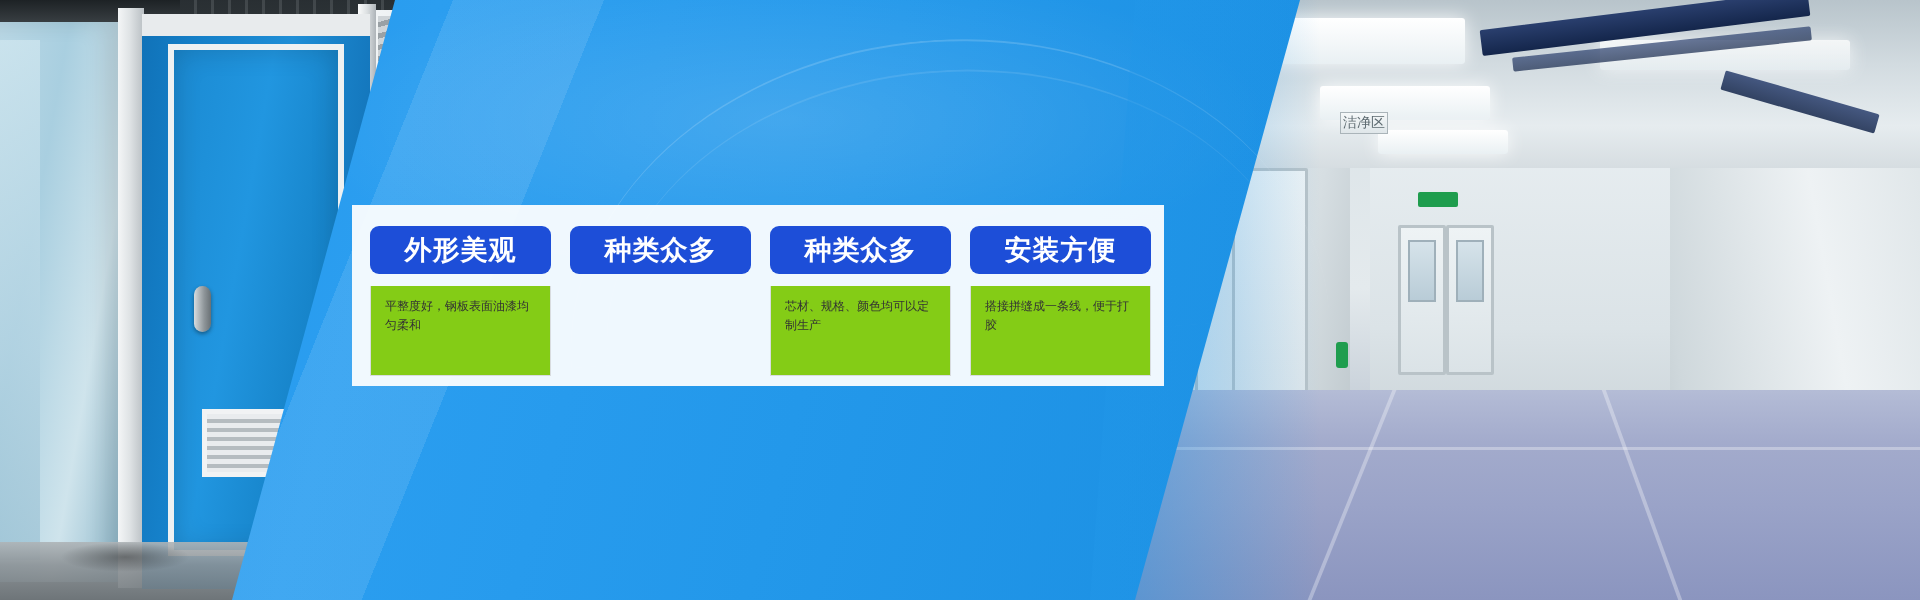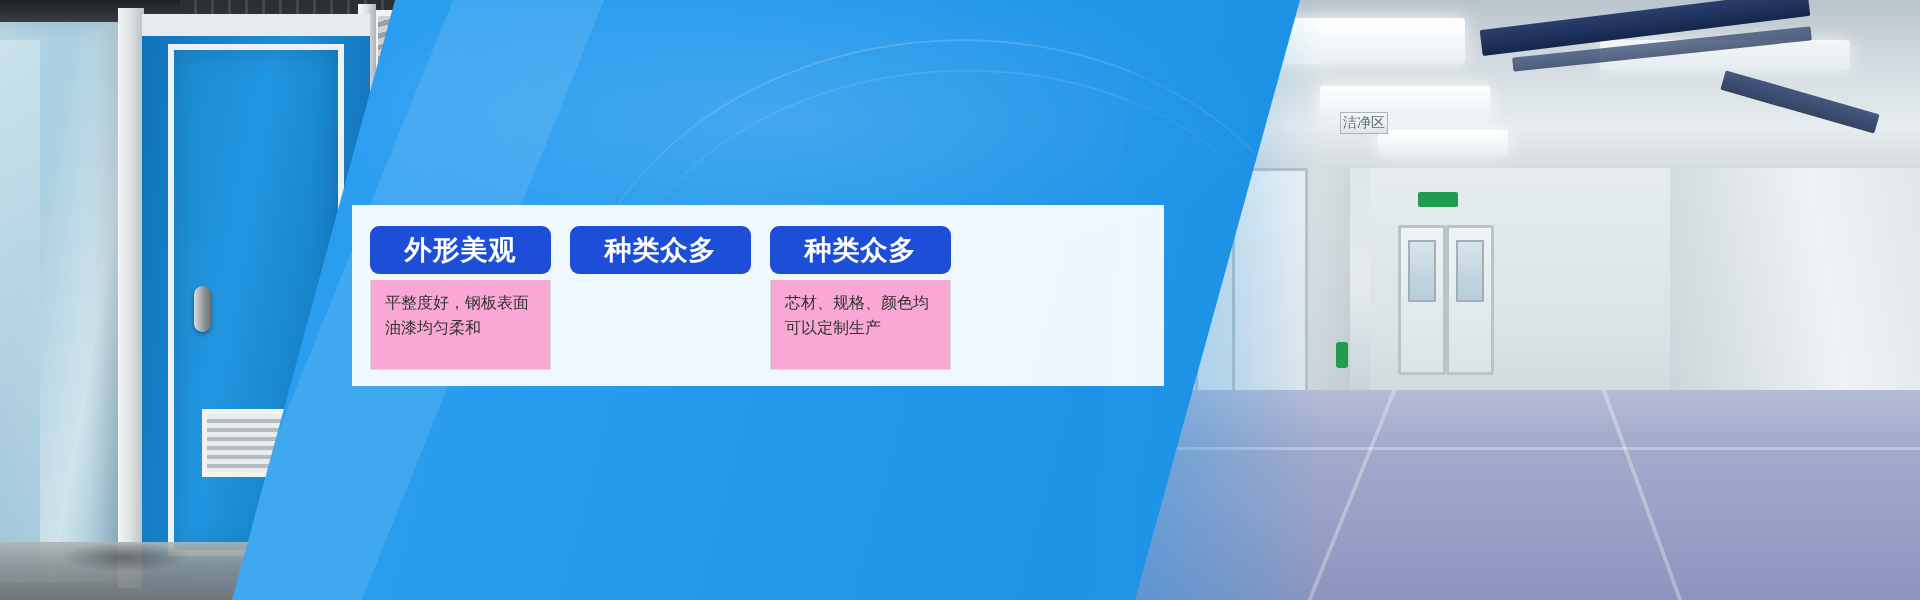--- a/index.html
+++ b/index.html
@@ -103,23 +103,23 @@
     text-shadow:3px 4px 0 rgba(16,72,122,.55);}
 
   
   .panel{position:absolute;left:352px;top:205px;width:812px;height:181px;
     background:rgba(255,255,255,.93);}
   .cards{position:absolute;left:370px;top:226px;display:flex;gap:19px;}
   .card{width:181px;}
   .card-head{height:48px;border-radius:9px;background:#1d4ed8;
     display:flex;align-items:center;justify-content:center;
     font-size:27px;font-weight:bold;color:#fff;letter-spacing:1px;}
-  .card-body{margin-top:6px;min-height:90px;background:#f9a8d4;
+  .card-body{margin-top:12px;min-height:90px;background:#84cc16;
     border:1px solid #d8dcdf;border-top:none;box-sizing:border-box;
-    padding:11px 14px 12px;font-size:16px;line-height:1.55;color:#333;}
+    padding:11px 14px 12px;font-size:12px;line-height:1.55;color:#333;}
 </style>
 </head>
 <body>
 
 <div id="banner">
 
   <div class="photo-left">
     <div class="pl-ceiling"></div>
     <div class="pl-ceilgrid"></div>
     <div class="cabA"></div>
@@ -191,15 +191,19 @@
 
     <div class="card">
       <div class="card-head">种类众多</div>
     </div>
 
     <div class="card">
       <div class="card-head">种类众多</div>
       <div class="card-body">芯材、规格、颜色均可以定制生产</div>
     </div>
 
+    <div class="card">
+      <div class="card-head">安装方便</div>
+      <div class="card-body">搭接拼缝成一条线，便于打胶</div>
+    </div>
 
   </div>
 </div>
 
 </body></html>

